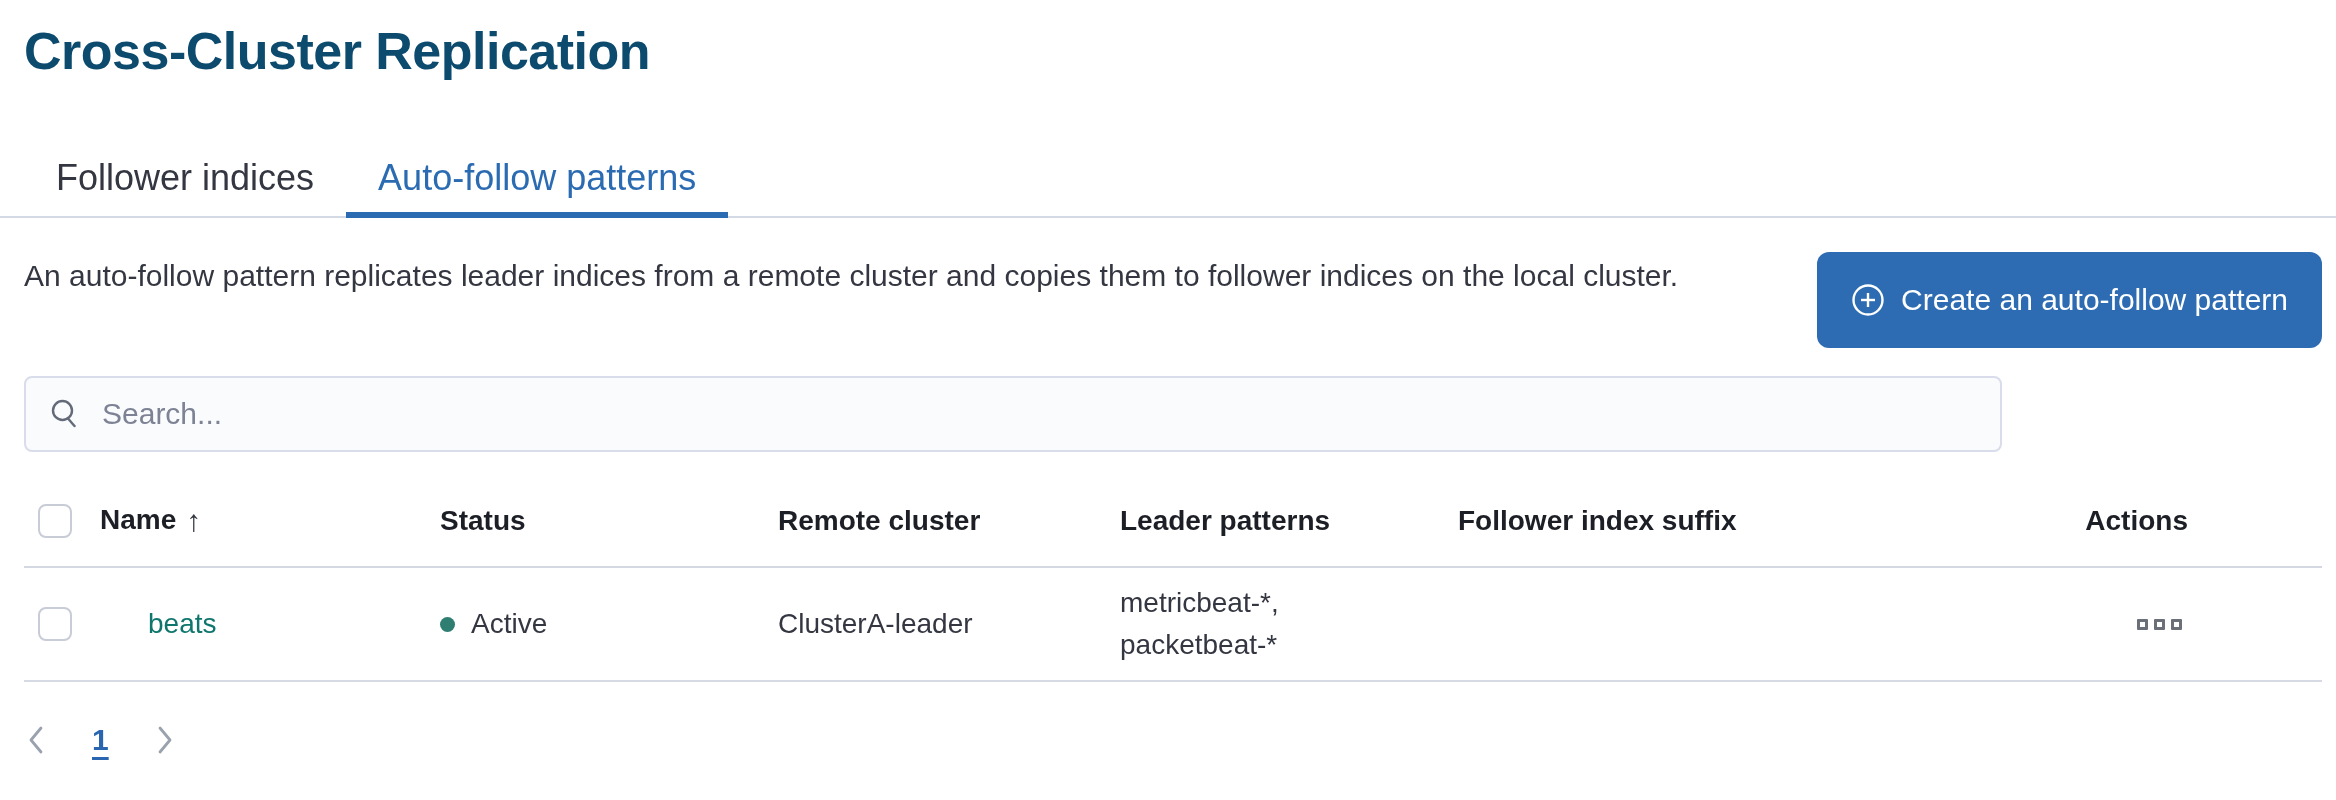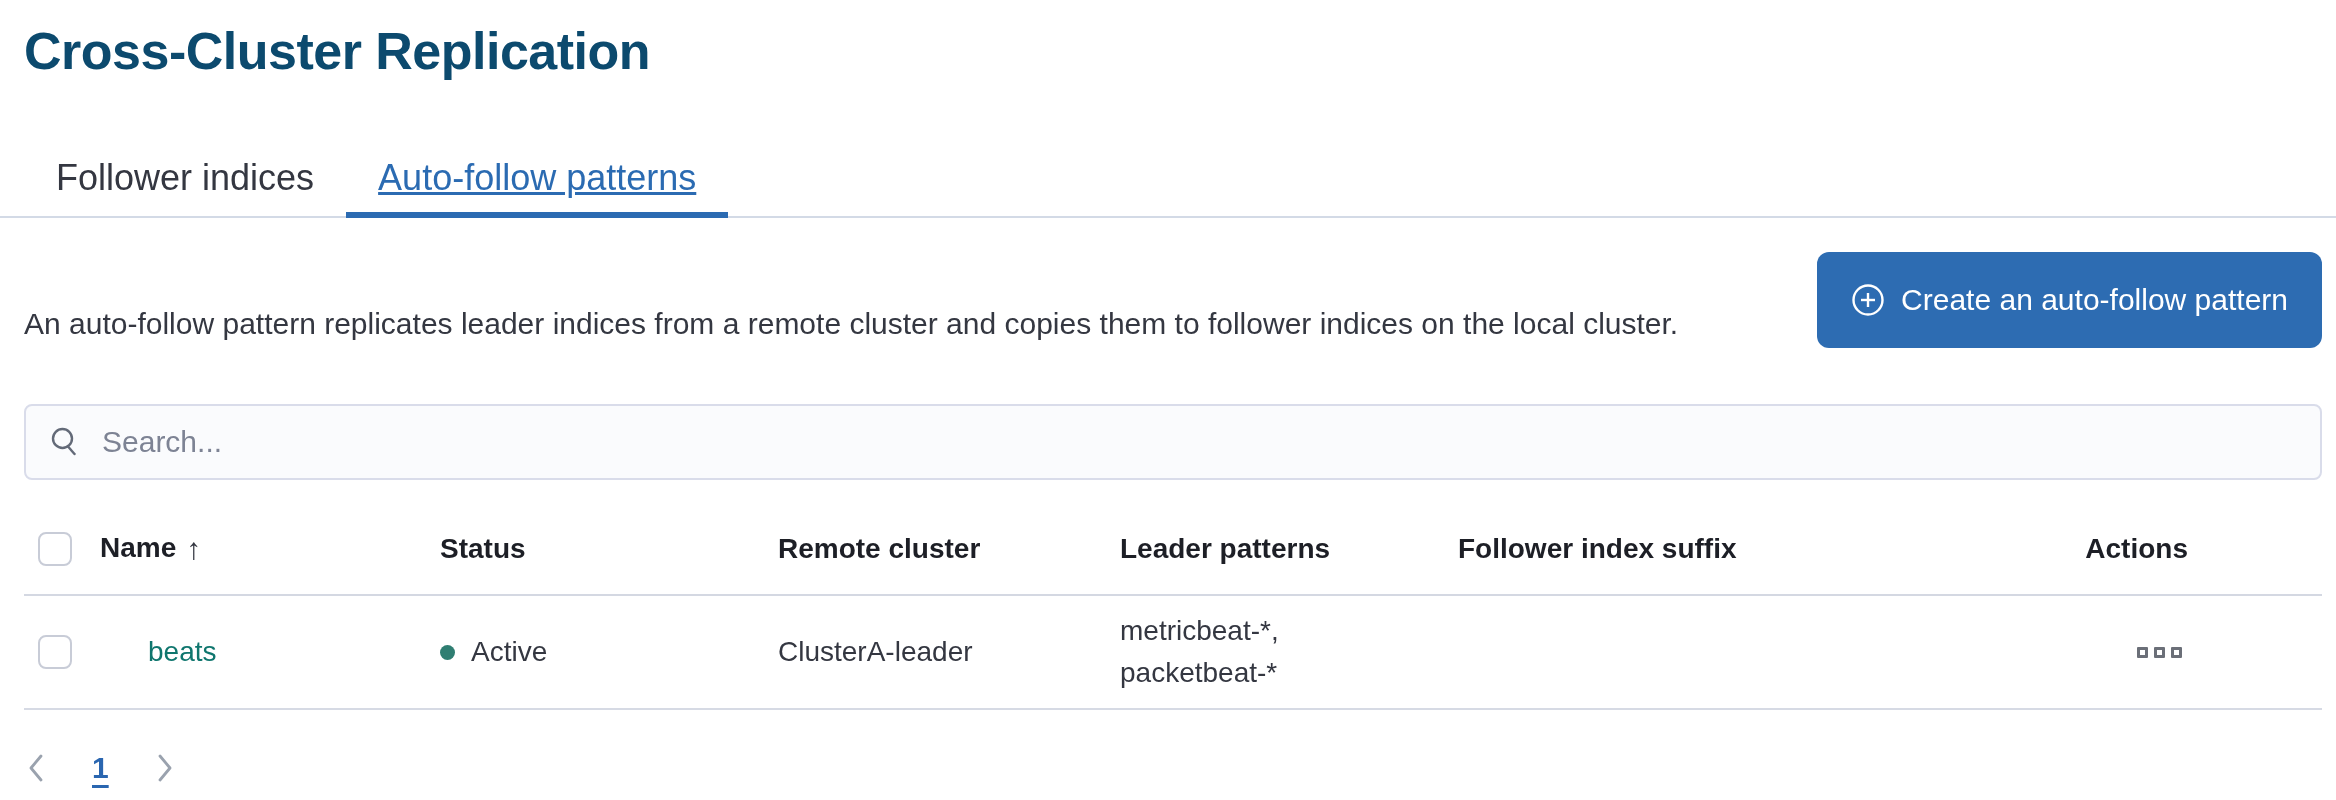--- a/index.html
+++ b/index.html
@@ -31,33 +31,33 @@
     position: relative;
     height: 76px;
     padding: 0 32px;
     display: flex;
     align-items: center;
     font-size: 36px;
     font-weight: 500;
     color: #343741;
     cursor: pointer;
   }
-  .tab.active { color: #2b6bb2; text-decoration: underline; }
+  .tab.active { color: #2b6bb2; }
   .tab.active::after {
     content: "";
     position: absolute;
     left: 0; right: 0; bottom: -2px;
     height: 6px;
     background: #2b6bb2;
   }
 
   
   .intro {
     display: flex;
-    align-items: flex-end;
+    align-items: flex-start;
     justify-content: space-between;
     margin-top: 34px;
   }
   .page-description {
     font-size: 30px;
     line-height: 48px;
     color: #343741;
     max-width: 1720px;
     flex: 1;
   }
@@ -76,23 +76,23 @@
     font-size: 30px;
     font-weight: 400;
     white-space: nowrap;
     cursor: pointer;
     flex: none;
   }
   .primary-btn svg { flex: none; }
 
   
   .search-bar {
-    margin-top: 56px;
+    margin-top: 28px;
     height: 76px;
-    width: 2298px;
+    width: 1978px;
     background: #fafbfd;
     border: 2px solid #d9dcea;
     border-radius: 8px;
     display: flex;
     align-items: center;
     padding: 16px 22px;
   }
   .search-bar input {
     flex: 1;
     border: none;

